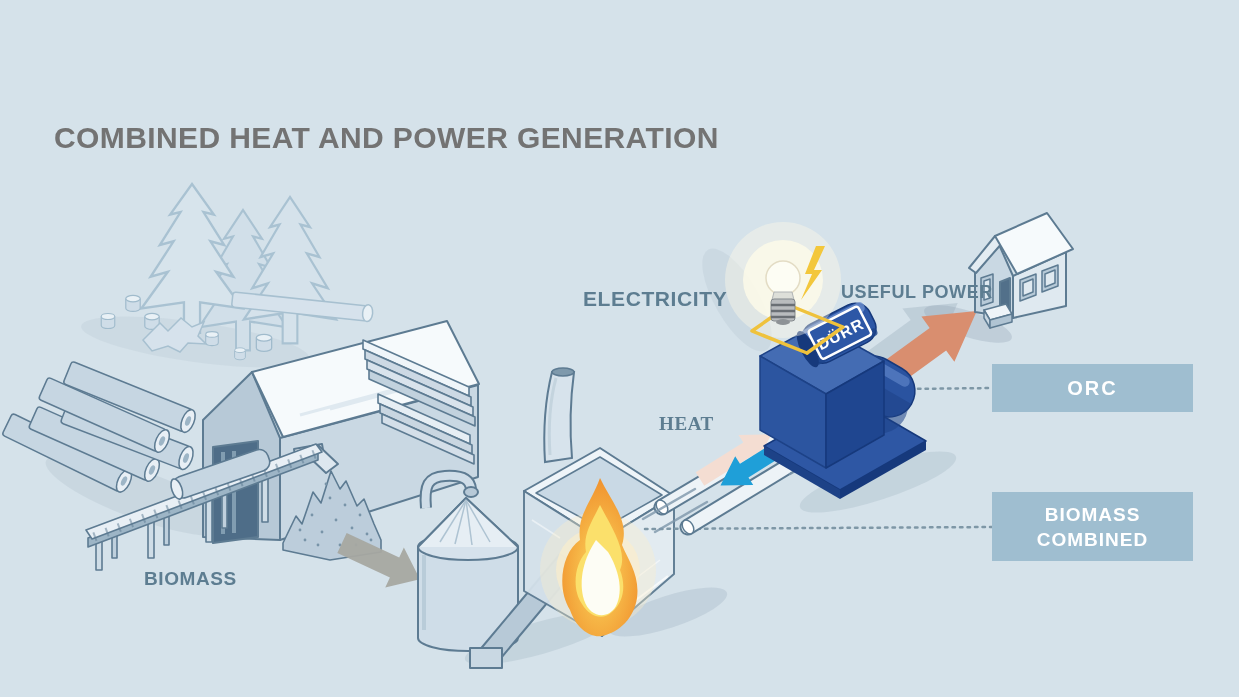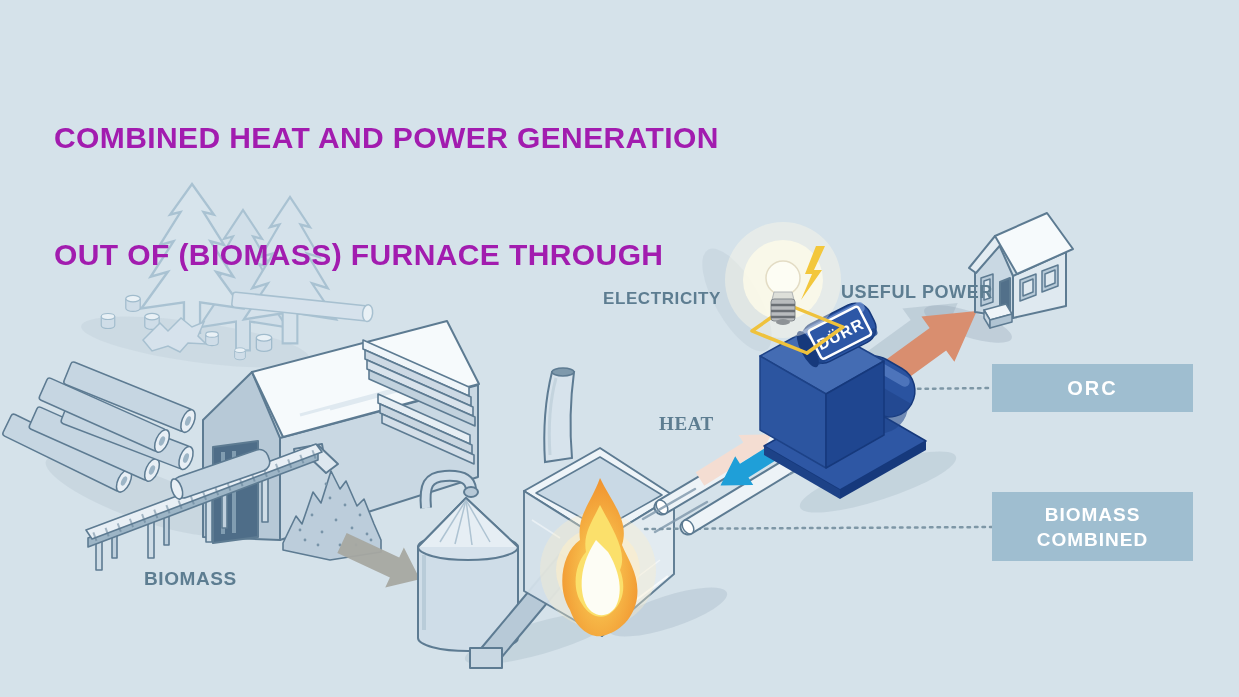--- a/index.html
+++ b/index.html
@@ -1,25 +1,25 @@
 <!DOCTYPE html>
 <html><head>
 <meta charset="utf-8">
 <style>
   html,body{margin:0;padding:0;background:#d5e2ea;}
   .stage{position:relative;width:1239px;height:697px;background:#d5e2ea;overflow:hidden;
          font-family:"Liberation Sans","DejaVu Sans",sans-serif;}
   .stage svg{position:absolute;left:0;top:0;}
   .ovl{position:absolute;white-space:pre;}
   .page-title{left:54px;top:40px;font-size:30px;line-height:39px;font-weight:bold;
-              color:#a21caf;letter-spacing:.4px;}
+              color:#737373;letter-spacing:.4px;}
   .small-label{font-weight:bold;color:#5d7d91;letter-spacing:.6px;}
   .biomass-label{left:144px;top:568px;font-size:19px;}
   .heat-label{left:659px;top:413px;font-size:19px;font-family:Liberation Serif, serif;}
-  .elec-label{left:583px;top:288px;width:158px;text-align:center;font-size:17px;line-height:22px;white-space:normal;}
+  .elec-label{left:583px;top:288px;width:158px;text-align:left;font-size:21px;line-height:22px;white-space:normal;}
   .useful-heat-label{left:841px;top:282px;font-size:18px;}
   .callout{position:absolute;left:992px;width:201px;background:#9fbed0;color:#ffffff;
            font-weight:bold;display:flex;flex-direction:column;align-items:center;justify-content:center;}
   .orc-box{top:364px;height:48px;font-size:20px;letter-spacing:2px;}
   .furnace-box{top:492px;height:69px;font-size:19px;line-height:25px;letter-spacing:1px;}
 </style>
 </head>
 <body>
 
 <div class="stage">
@@ -303,21 +303,20 @@
     <g stroke-width="1.5">
       <polygon points="984,310 1006,304 1012,314 990,320" fill="#eef4f8"></polygon>
       <polygon points="984,310 984,318 990,328 990,320" fill="#c9d8e3"></polygon>
       <polygon points="990,320 990,328 1012,322 1012,314" fill="#b0c4d3"></polygon>
     </g>
   </g>
 </svg>
 
 <div class="ovl page-title">
   <div>COMBINED HEAT AND POWER GENERATION</div>
-  <div>OUT OF (BIOMASS) FURNACE THROUGH</div>
 </div>
 
 <div class="ovl small-label biomass-label">BIOMASS</div>
 <div class="ovl small-label heat-label">HEAT</div>
 
 <div class="ovl small-label elec-label">
   <div>ELECTRICITY</div>
 </div>
 
 <div class="ovl small-label useful-heat-label">USEFUL POWER</div>

